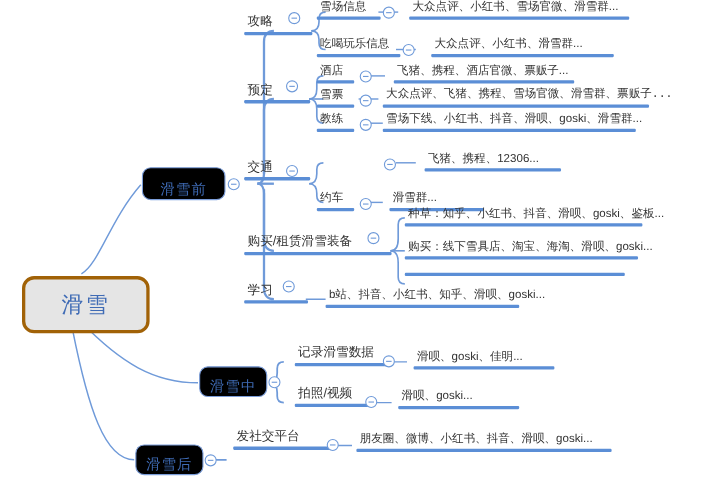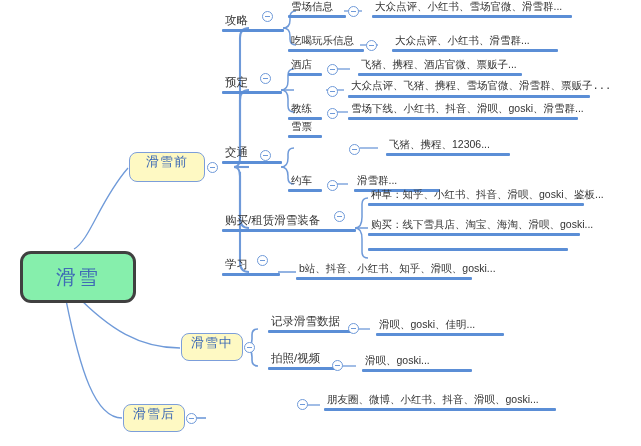--- a/index.html
+++ b/index.html
@@ -22,40 +22,40 @@
     left: 0;
     top: 0;
     width: 641px;
     height: 446px;
     pointer-events: none;
   }
   
   .root-node {
     position: absolute;
     box-sizing: border-box;
-    background: #86efac;
-    border: 3px solid #404040;
+    background: #e5e5e5;
+    border: 3px solid #a16207;
     border-radius: 11px;
     display: flex;
     align-items: center;
     justify-content: center;
     color: #3f6bb5;
     font-size: 20px;
     letter-spacing: 2px;
     z-index: 6;
   }
   
   .stage-node {
     position: absolute;
     box-sizing: border-box;
-    background: #fef9c3;
+    background: #000000;
     border: 1.6px solid #7c9eda;
     border-radius: 8px;
     display: flex;
-    align-items: flex-start;
+    align-items: flex-end;
     justify-content: center;
     color: #3f6bb5;
     font-size: 13px;
     letter-spacing: 1px;
     z-index: 6;
   }
   
   .ul-node {
     position: absolute;
     z-index: 5;
@@ -234,41 +234,45 @@
     <span class="ul-bar"></span>
   </div>
   <div class="toggle" style="left:348px; top:323px;"></div>
 
   <div class="ul-node lvl2" style="left:268px; top:352px; width:72px;">
     <span class="ul-text">拍照/视频</span>
     <span class="ul-bar"></span>
   </div>
   <div class="toggle" style="left:332px; top:360px;"></div>
 
+  <div class="ul-node lvl2" style="left:212px; top:391px; width:92px;">
+    <span class="ul-text">发社交平台</span>
+    <span class="ul-bar"></span>
+  </div>
   <div class="toggle" style="left:297px; top:399px;"></div>
 
   <div class="ul-node lvl3" style="left:288px; top:0px; width:58px;">
     <span class="ul-text">雪场信息</span>
     <span class="ul-bar"></span>
   </div>
   <div class="toggle" style="left:348px; top:6px;"></div>
 
   <div class="ul-node lvl3" style="left:288px; top:34px; width:76px;">
     <span class="ul-text">吃喝玩乐信息</span>
     <span class="ul-bar"></span>
   </div>
   <div class="toggle" style="left:366px; top:40px;"></div>
 
   <div class="ul-node lvl3" style="left:288px; top:58px; width:34px;">
     <span class="ul-text">酒店</span>
     <span class="ul-bar"></span>
   </div>
   <div class="toggle" style="left:327px; top:64px;"></div>
 
-  <div class="ul-node lvl3" style="left:288px; top:80px; width:34px;margin-top:40px;">
+  <div class="ul-node lvl3" style="left:288px; top:80px; width:34px;">
     <span class="ul-text">雪票</span>
     <span class="ul-bar"></span>
   </div>
   <div class="toggle" style="left:327px; top:86px;"></div>
 
   <div class="ul-node lvl3" style="left:288px; top:102px; width:34px;">
     <span class="ul-text">教练</span>
     <span class="ul-bar"></span>
   </div>
   <div class="toggle" style="left:327px; top:108px;"></div>

